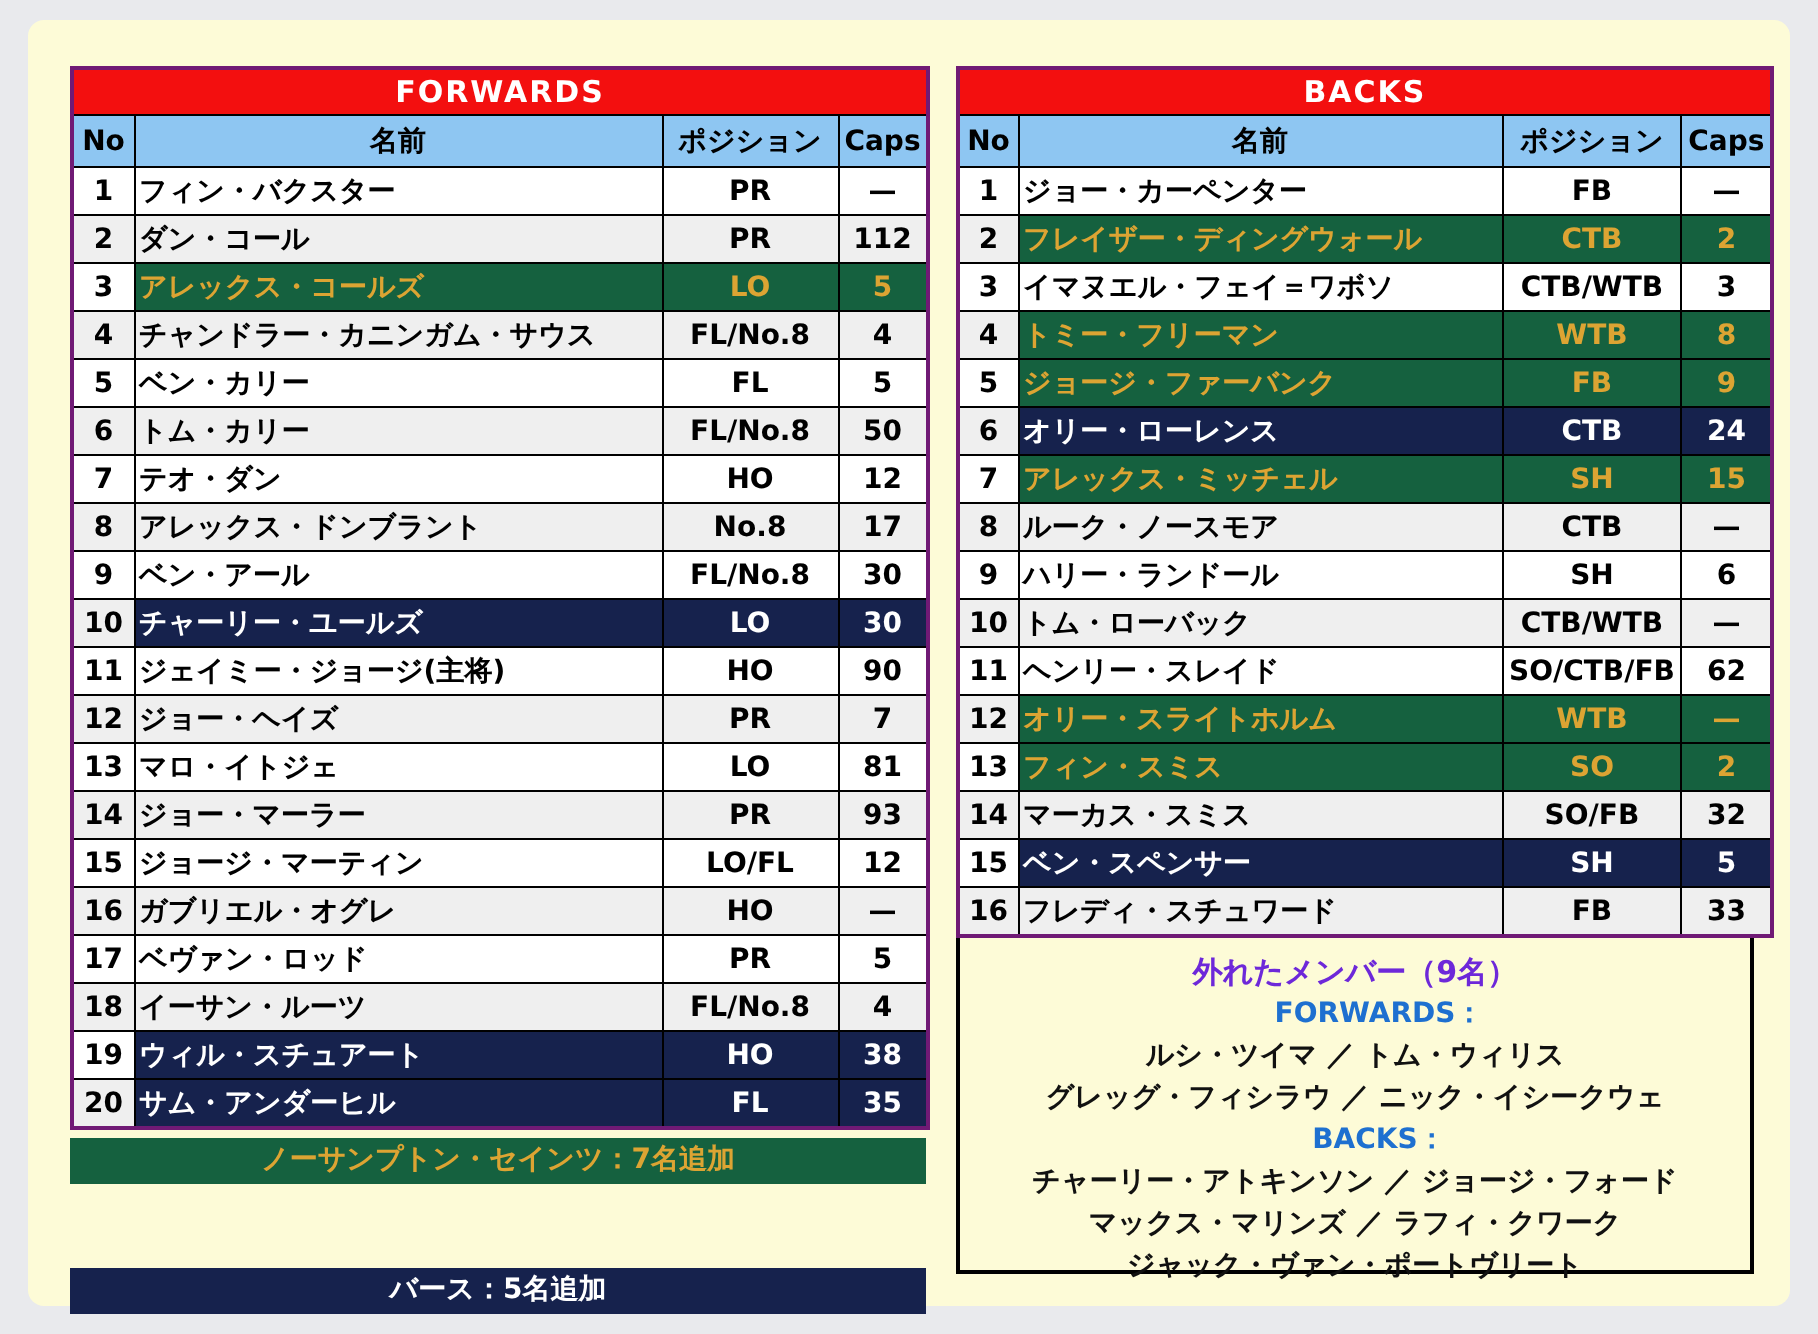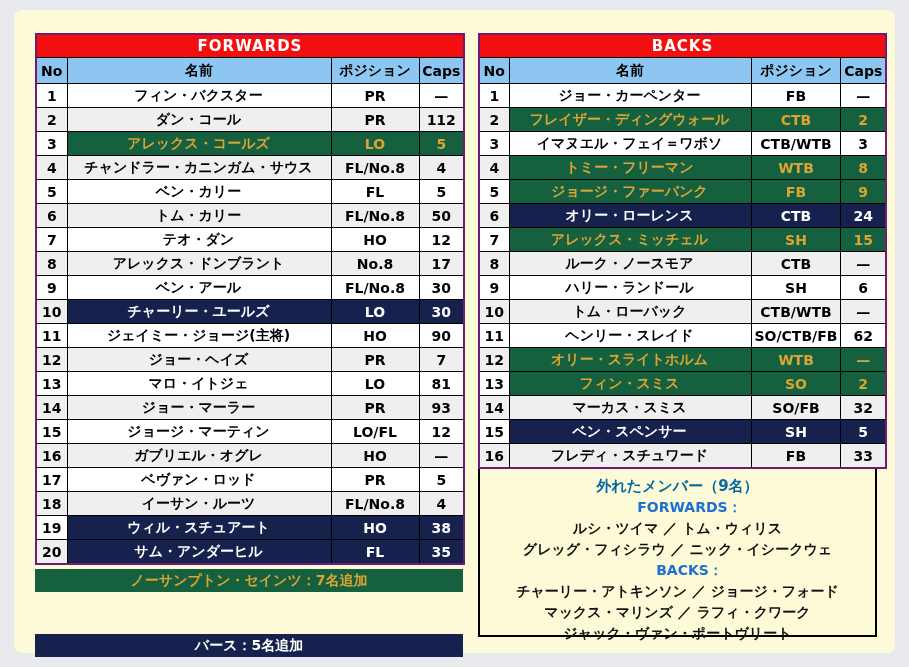--- a/index.html
+++ b/index.html
@@ -20,38 +20,38 @@
     font-size:15px;font-weight:bold;letter-spacing:1px;text-align:center;
   }
   tr.head th{
     height:23px;background:#8EC6F2;color:#000;
     font-size:14px;font-weight:bold;text-align:center;margin-top:39px;
   }
   td{
     height:23px;font-size:14px;font-weight:bold;color:#000;
     text-align:center;padding:0 3px;
   }
-  .c-name{text-align:center;padding-left:2px;margin-left:27px;}
+  .c-name{text-align:left;padding-left:2px;margin-left:27px;}
   tr.odd  td{background:#FFFFFF;}
   tr.even td{background:#EFEFEF;}
   tr.saints td:not(.c-no){background:#15613F;color:#DCA433;}
   tr.bath   td:not(.c-no){background:#16224D;color:#FFFFFF;}
   
   .legendbar{
     width:428px;height:23px;line-height:23px;text-align:center;
     font-size:14px;font-weight:bold;
   }
   .legend-saints{background:#15613F;color:#DCA433;}
   .legend-bath{background:#16224D;color:#FFFFFF;}
   
   .exbox{
     width:395px;height:160px;border:2px solid #000;border-top:none;
     background:#FDFBD7;text-align:center;padding-top:6px;
   }
-  .ex-title{color:#0369a1;font-size:15px;font-weight:bold;line-height:22px;}
+  .ex-title{color:#6d28d9;font-size:15px;font-weight:bold;line-height:22px;}
   .ex-label{color:#1E70D0;font-size:14px;font-weight:bold;line-height:21px;margin-left:24px;}
   .ex-line{color:#111;font-size:14px;font-weight:bold;line-height:21px;}
 </style>
 </head>
 <body>
 
 <div class="sheet">
 
   <div class="tablewrap" style="left:21px;top:23px;">
     <table>

